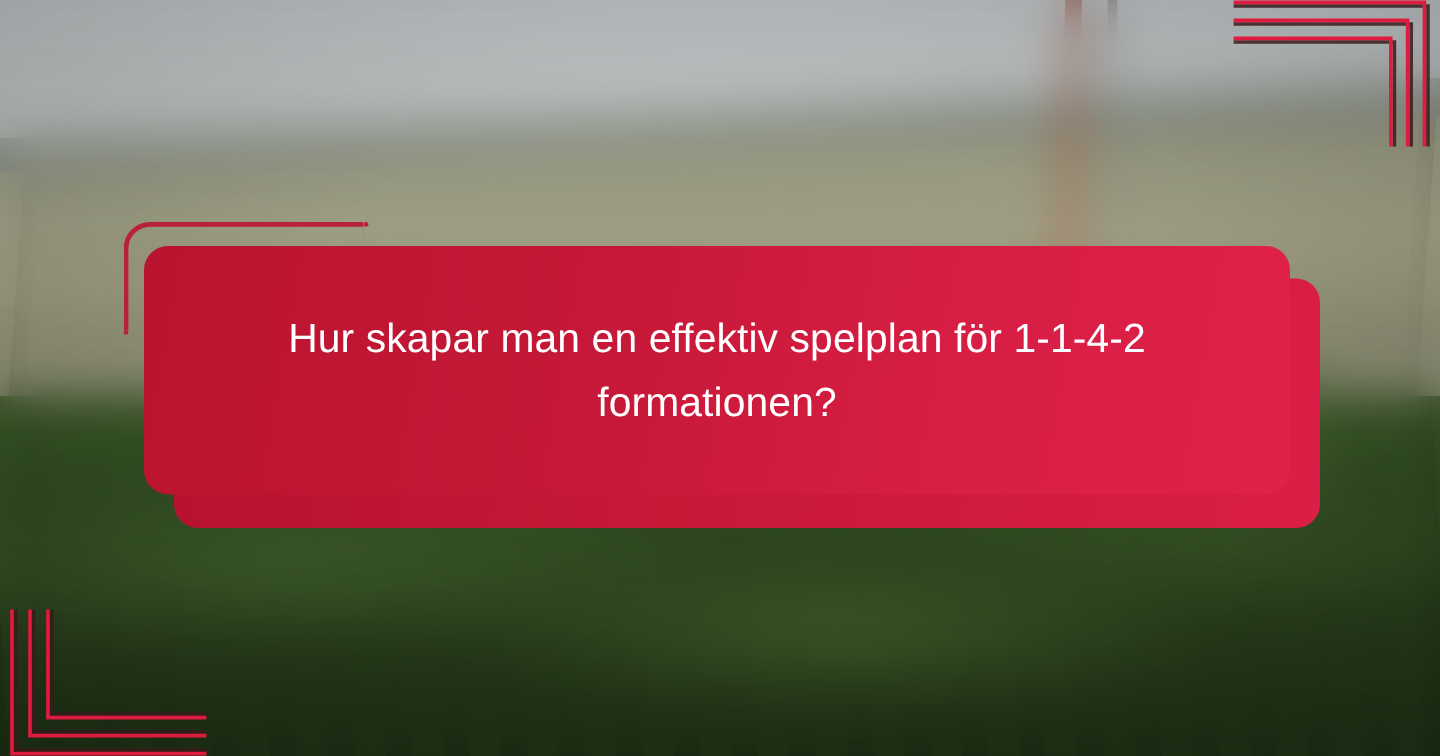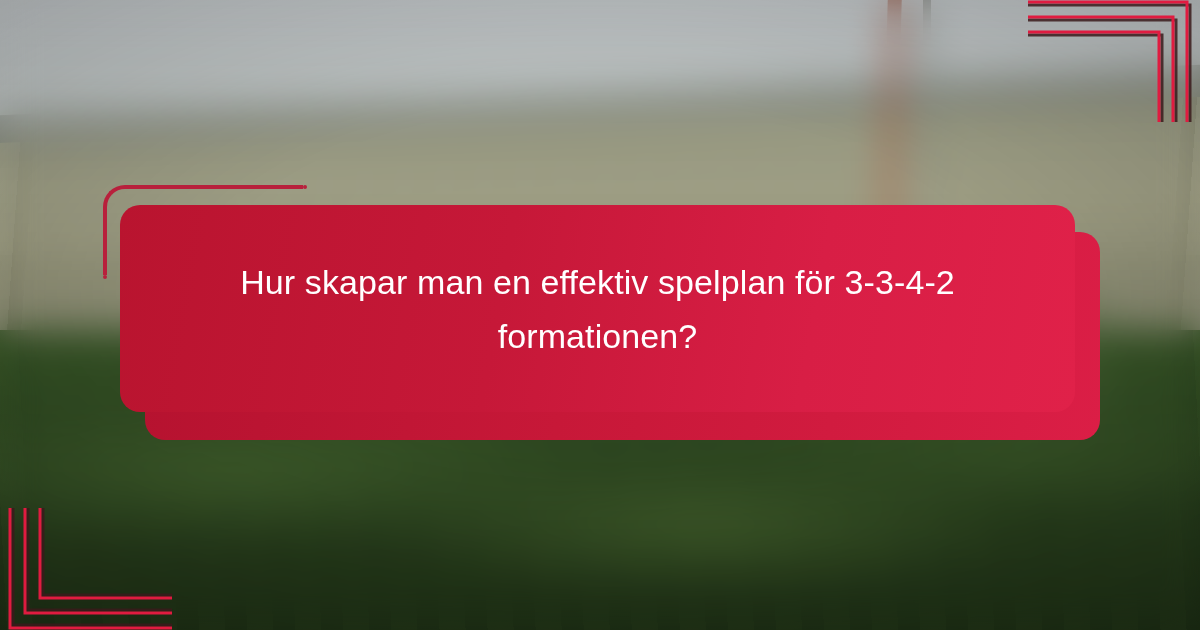--- a/index.html
+++ b/index.html
@@ -204,16 +204,16 @@
       <path d="M25 -10 V105 H182"></path>
       <path d="M40 -10 V90 H182"></path>
     </g>
   </svg>
 
   <div class="card-outline"></div>
 
   <div class="card-back"></div>
 
   <div class="card-main">
-    <h1 class="card-title">Hur skapar man en effektiv spelplan för 3-3-4-2 formationen?</h1>
+    <h1 class="card-title">Hur skapar man en effektiv spelplan för 1-1-4-2 formationen?</h1>
   </div>
 
 </div>
 
 </body></html>

